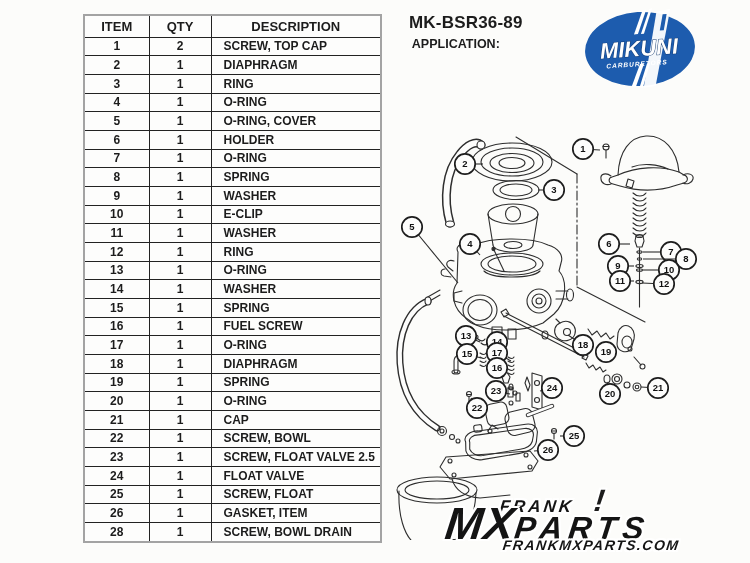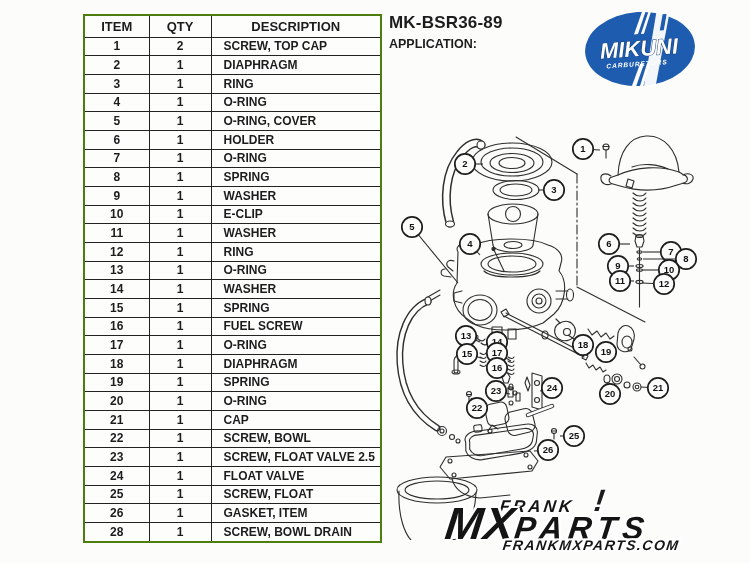--- a/index.html
+++ b/index.html
@@ -6,36 +6,36 @@
   html,body { background:#ffffff; }
   .page {
     position:relative; width:750px; height:563px;
     background:#fcfcfa; overflow:hidden;
     font-family:"Liberation Sans", sans-serif; color:#1c1c1c;
   }
   
   .parts-table {
     position:absolute; left:83px; top:14px; width:299px; height:529px;
     border-collapse:collapse; table-layout:fixed;
-    border:2px solid #4d7c0f; background:#fdfdfc;
+    border:2px solid #a3a3a3; background:#fdfdfc;
   }
   .parts-table th, .parts-table td {
     border:1px solid #222; font-weight:700; vertical-align:middle;
     white-space:nowrap; overflow:hidden;
   }
   .parts-table th { font-size:13px; height:22px; text-align:center; }
   .parts-table td { font-size:12px; }
   .parts-table col.c-item { width:65px; }
   .parts-table col.c-qty  { width:62px; }
   .col-item, .col-qty { text-align:center; }
   .col-desc { text-align:left; padding-left:12px; }
   
   .doc-header { position:absolute; left:389px; top:13px; }
-  .part-number { font-size:17px; font-weight:700; letter-spacing:0.2px; }
-  .doc-header .line { font-size:12.5px; font-weight:700; margin-top:4px; line-height:14px; }
+  .part-number { font-size:17px; font-weight:700; letter-spacing:0.2px;margin-left:20px; }
+  .doc-header .line { font-size:12.5px; font-weight:700; margin-top:4px; line-height:14px;text-align:center; }
   
   .mikuni-logo { position:absolute; left:583px; top:8px; width:115px; height:82px; }
   
   .diagram { position:absolute; left:380px; top:95px; width:370px; height:445px; }
   
   .watermark {
     position:absolute; left:440px; top:480px; width:310px; height:80px;
     z-index:5; transform:skewX(-7deg); font-style:italic; font-weight:900;
     pointer-events:none;
   }

